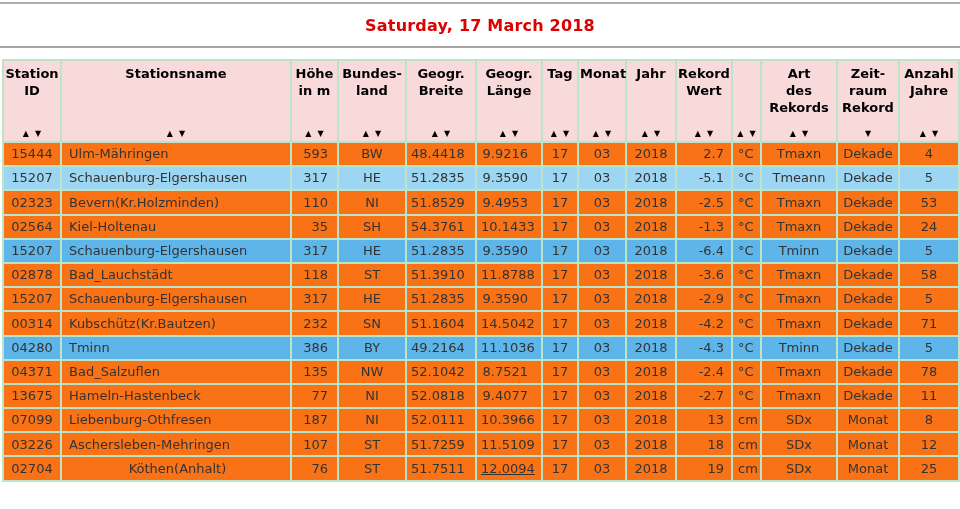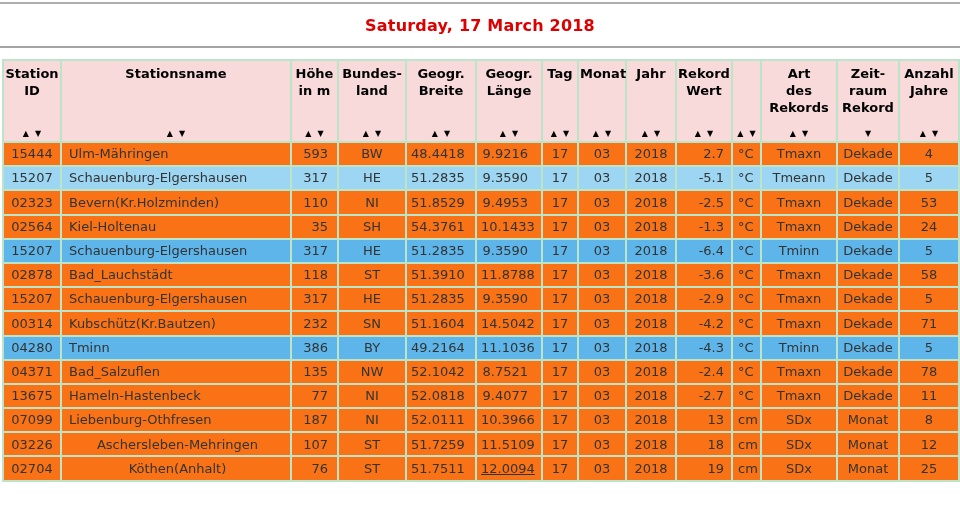--- a/index.html
+++ b/index.html
@@ -375,21 +375,21 @@
         <td class="c7" style="text-align: center;">03</td>
         <td class="c8" style="text-align: center;">2018</td>
         <td class="c9" style="text-align: right;">13</td>
         <td class="c10" style="text-align: left;">cm</td>
         <td class="c11" style="text-align: center;">SDx</td>
         <td class="c12" style="text-align: center;">Monat</td>
         <td class="c13" style="text-align: center;">8</td>
       </tr>
       <tr class="h-none">
         <td class="c0" style="text-align: center;">03226</td>
-        <td class="c1" style="text-align: center;">Aschersleben-Mehringen</td>
+        <td class="c1" style="text-align: left;">Aschersleben-Mehringen</td>
         <td class="c2" style="text-align: right;">107</td>
         <td class="c3" style="text-align: center;">ST</td>
         <td class="c4" style="text-align: right;">51.7259</td>
         <td class="c5" style="text-align: right;">11.5109</td>
         <td class="c6" style="text-align: center;">17</td>
         <td class="c7" style="text-align: center;">03</td>
         <td class="c8" style="text-align: center;">2018</td>
         <td class="c9" style="text-align: right;">18</td>
         <td class="c10" style="text-align: left;">cm</td>
         <td class="c11" style="text-align: center;">SDx</td>

